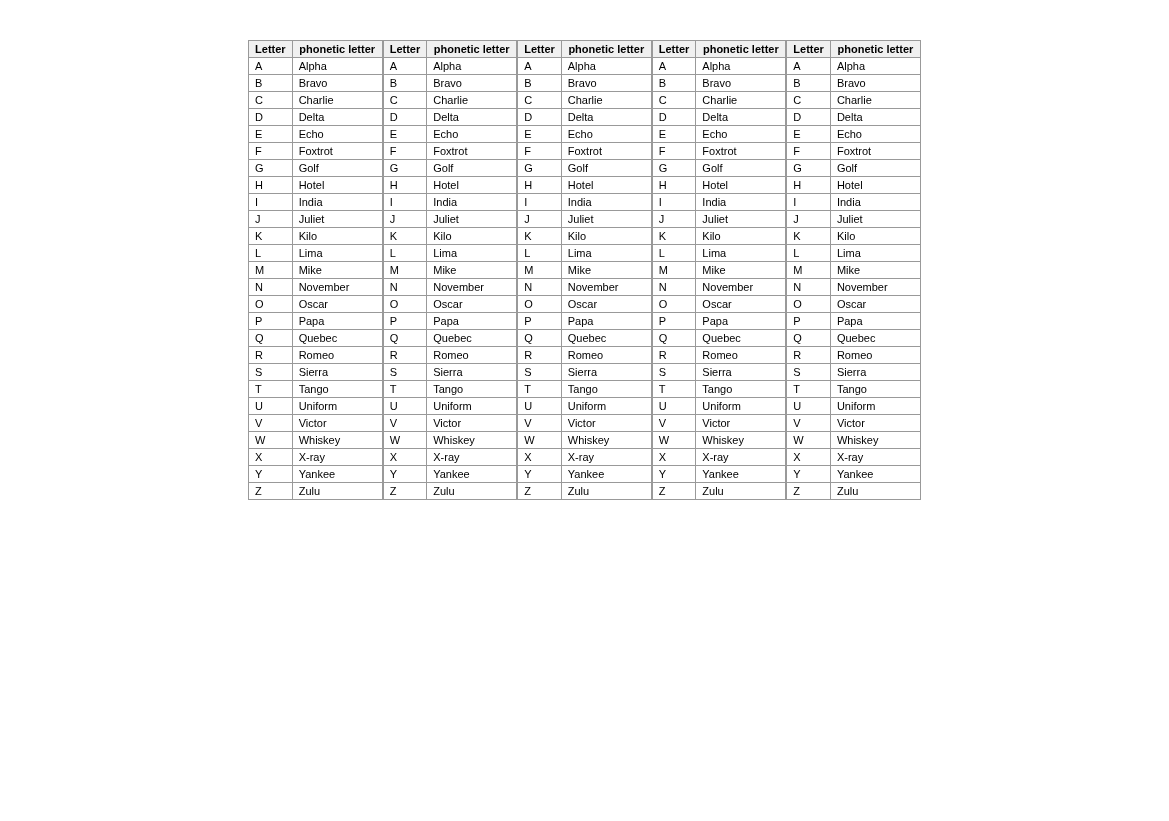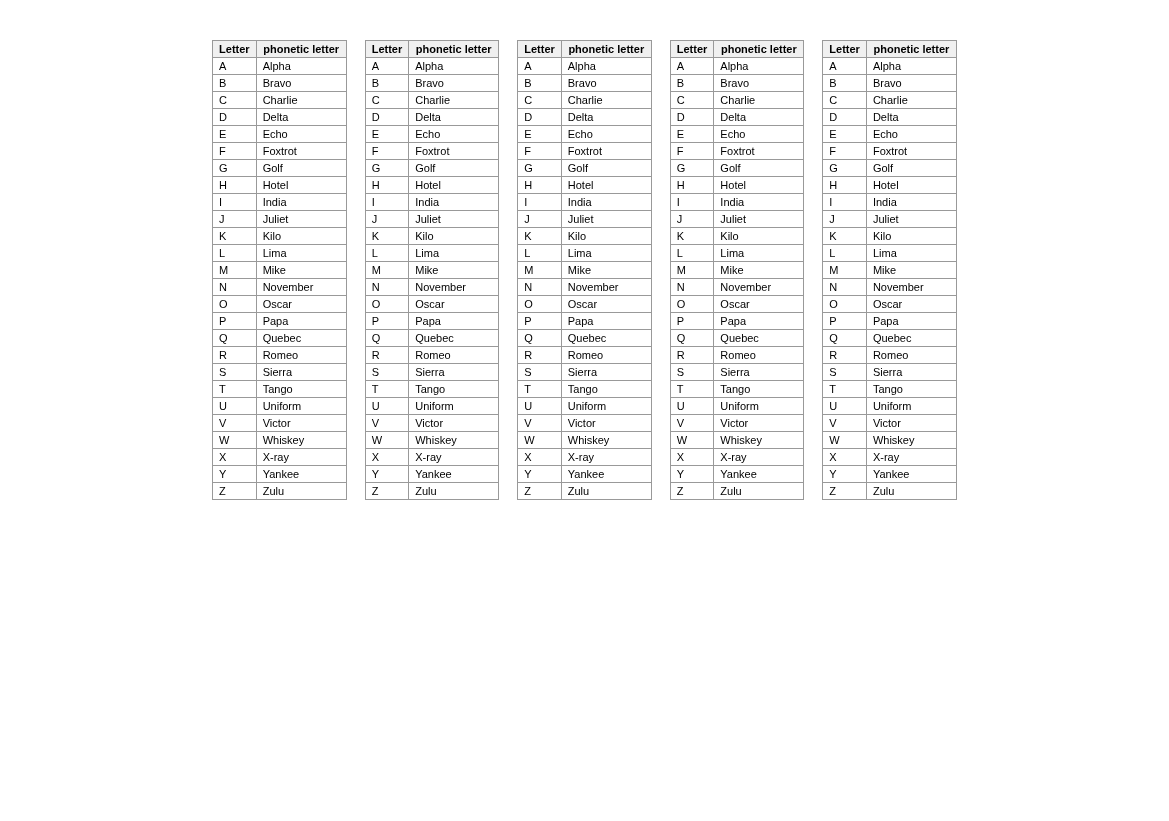--- a/index.html
+++ b/index.html
@@ -9,21 +9,20 @@
       font-size: 12px;
       display: flex;
       justify-content: center;
       align-items: flex-start;
       padding: 40px 20px;
       min-height: 821px;
       width: 1169px;
     }
     .page {
       display: flex;
-      gap: 18px;
       align-items: flex-start;
     }
     .phonetic-table {
       border-collapse: collapse;
     }
     .phonetic-table th, .phonetic-table td {
       border: 1px solid #999;
       padding: 2px 6px;
       font-size: 11px;
       white-space: nowrap;

